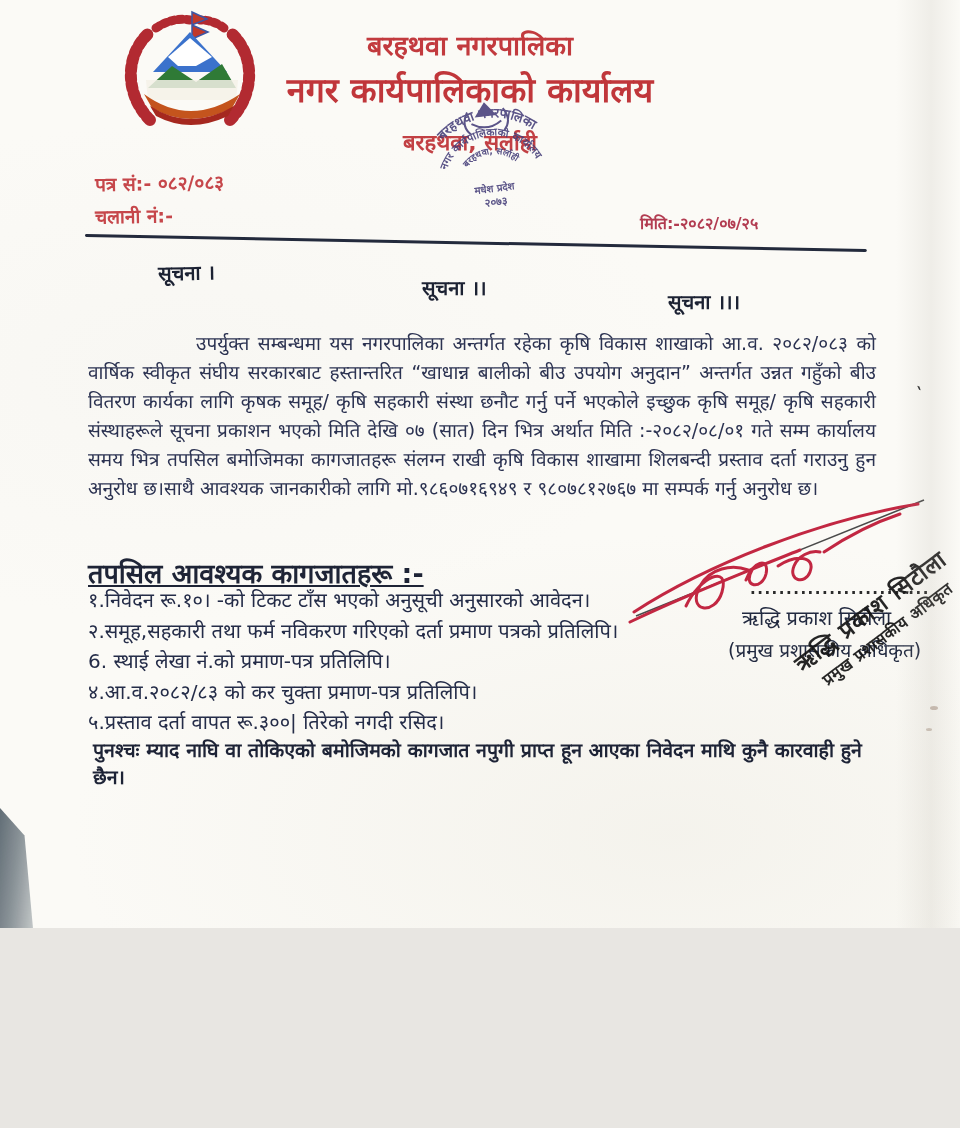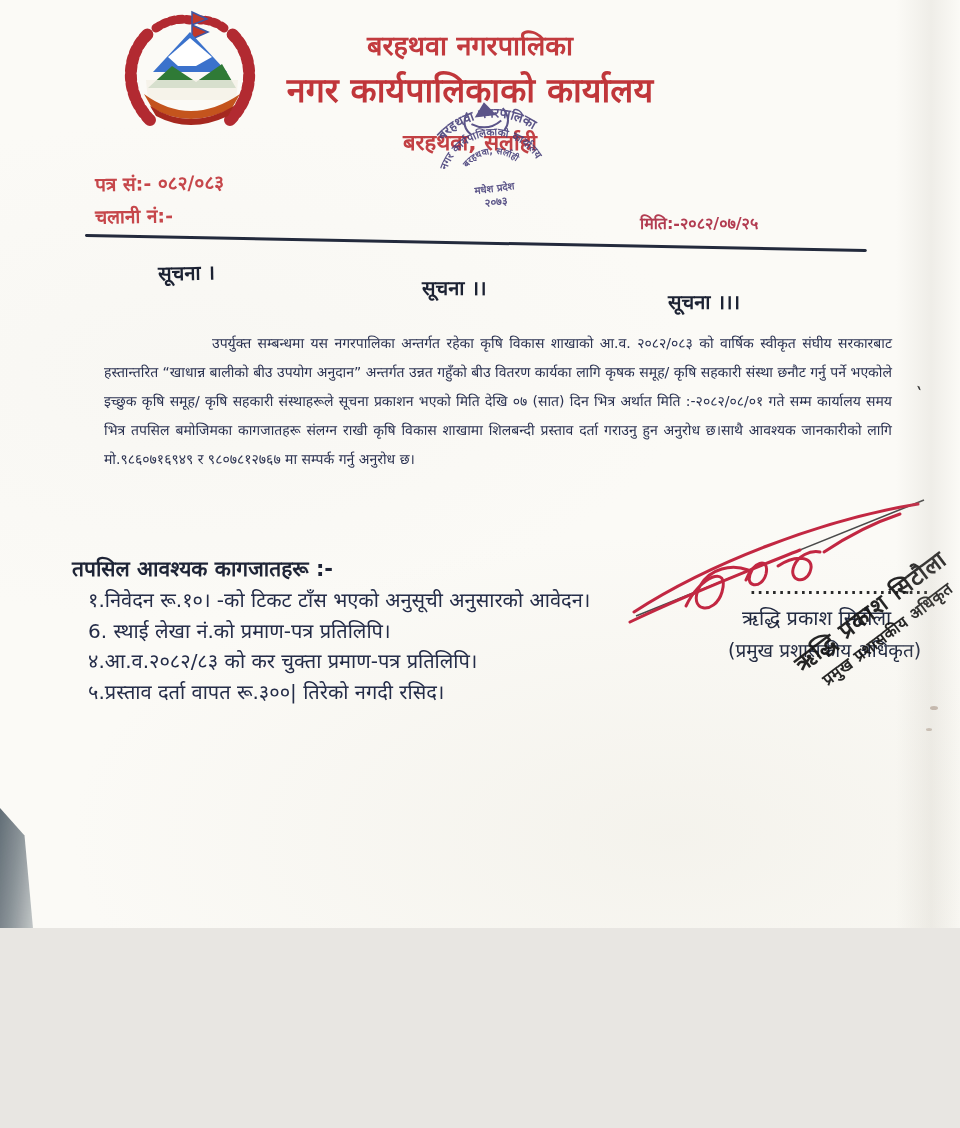--- a/index.html
+++ b/index.html
@@ -22,25 +22,25 @@
   .chalani{left:95px;top:203px;font-size:19px;font-weight:700;color:#c6474b;transform:rotate(-1deg);}
   .dateline{left:640px;top:212px;font-size:16px;font-weight:700;color:#b23c51;}
   .rule{left:85px;top:234px;width:782px;height:3px;background:#232a3c;transform:rotate(1.1deg);transform-origin:left center;border-radius:2px;}
   
   .notice{font-size:20px;font-weight:700;color:#1c2233;}
   .n1{left:158px;top:259px;transform:rotate(-1.2deg);}
   .n2{left:422px;top:274px;}
   .n3{left:668px;top:288px;}
   
   .para{
-    left:104px;top:329px;width:788px;
-    font-size:14px;line-height:29px;color:#2b3251;
+    left:88px;top:329px;width:788px;
+    font-size:19px;line-height:29px;color:#2b3251;
     text-align:justify;text-indent:108px;font-weight:500;
   }
-  .tapsil{left:72px;top:554px;font-size:21px;font-weight:700;color:#1e2436;}
+  .tapsil{left:88px;top:554px;font-size:27px;font-weight:700;color:#1e2436;text-decoration:underline;}
   .doclist{left:88px;top:585px;width:640px;color:#242c48;font-size:20px;font-weight:500;}
   .doclist div{line-height:30.5px;}
   .punashcha{left:93px;top:736px;width:800px;font-size:19.5px;font-weight:700;color:#1d2336;}
   
   .sig-svg{left:628px;top:492px;width:305px;height:132px;}
   .dots{left:750px;top:580px;font-size:15px;letter-spacing:1.5px;color:#2a2a2a;font-weight:700;}
   .sig-name{left:742px;top:604px;font-size:20px;font-weight:500;color:#222a40;}
   .sig-title{left:728px;top:637px;font-size:19px;font-weight:500;color:#222a40;}
   .diag-stamp{
     left:742px;top:592px;width:270px;text-align:center;
@@ -125,24 +125,26 @@
 
   <div class="abs notice n1">सूचना ।</div>
   <div class="abs notice n2">सूचना ।।</div>
   <div class="abs notice n3">सूचना ।।।</div>
 
   <div class="abs para">उपर्युक्त सम्बन्धमा यस नगरपालिका अन्तर्गत रहेका कृषि विकास शाखाको आ.व. २०८२/०८३ को वार्षिक स्वीकृत संघीय सरकारबाट हस्तान्तरित “खाधान्न बालीको बीउ उपयोग अनुदान” अन्तर्गत उन्नत गहुँको बीउ वितरण कार्यका लागि कृषक समूह/ कृषि सहकारी संस्था छनौट गर्नु पर्ने भएकोले इच्छुक कृषि समूह/ कृषि सहकारी संस्थाहरूले सूचना प्रकाशन भएको मिति देखि ०७ (सात) दिन भित्र अर्थात मिति :-२०८२/०८/०१ गते सम्म कार्यालय समय भित्र तपसिल बमोजिमका कागजातहरू संलग्न राखी कृषि विकास शाखामा शिलबन्दी प्रस्ताव दर्ता गराउनु हुन अनुरोध छ।साथै आवश्यक जानकारीको लागि मो.९८६०७१६९४९ र ९८०७८१२७६७ मा सम्पर्क गर्नु अनुरोध छ।</div>
 
   <div class="abs tapsil">तपसिल  आवश्यक कागजातहरू :-</div>
   <div class="abs doclist">
     <div>१.निवेदन रू.१०। -को टिकट टाँस भएको अनुसूची अनुसारको आवेदन।</div>
+    <div>२.समूह,सहकारी तथा फर्म नविकरण गरिएको दर्ता प्रमाण पत्रको प्रतिलिपि।</div>
     <div>6. स्थाई लेखा नं.को प्रमाण-पत्र प्रतिलिपि।</div>
     <div>४.आ.व.२०८२/८३ को कर चुक्ता प्रमाण-पत्र प्रतिलिपि।</div>
     <div>५.प्रस्ताव दर्ता वापत रू.३००| तिरेको नगदी रसिद।</div>
   </div>
+  <div class="abs punashcha">पुनश्चः म्याद नाघि वा तोकिएको बमोजिमको कागजात नपुगी प्राप्त हून आएका निवेदन माथि कुनै कारवाही हुने छैन।</div>
 
   <svg class="abs sig-svg" viewBox="0 0 305 132">
     <path d="M8,124 L296,8" stroke="#4a4a4a" stroke-width="1.6" fill="none"></path>
     <g stroke="#c22742" stroke-width="3" fill="none" stroke-linecap="round">
       <path d="M6,120 C80,72 192,28 290,12"></path>
       <path d="M2,130 C60,102 122,78 172,58"></path>
       <path d="M58,114 c14,-30 44,-42 36,-14 c-7,24 -36,20 -22,-6 c10,-18 32,-22 48,-16"></path>
       <path d="M118,88 c6,-18 24,-24 20,-6 c-4,16 -24,14 -14,-4"></path>
       <path d="M150,74 c18,-12 38,-10 32,6 c-5,13 -22,9 -16,-6 c4,-10 16,-16 26,-14"></path>
       <path d="M196,60 C220,44 248,30 272,22"></path>

